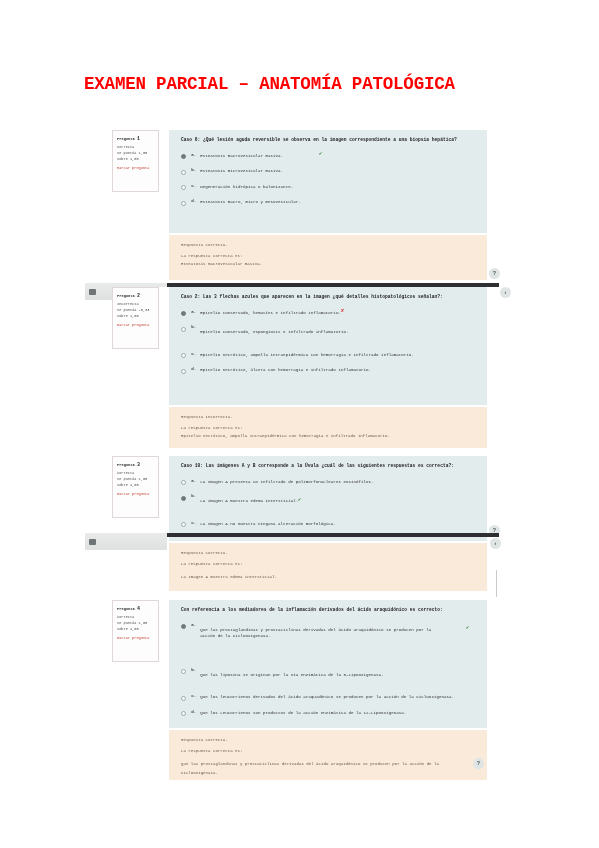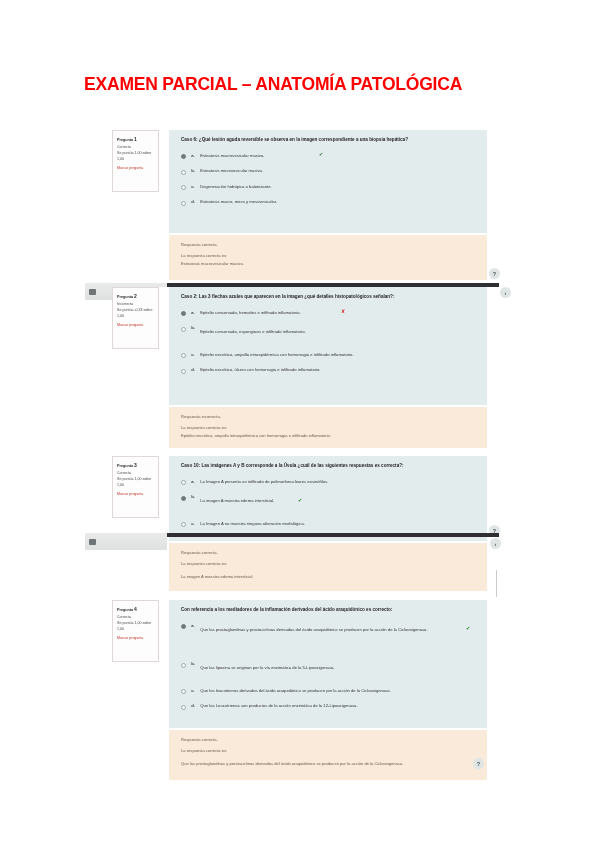--- a/index.html
+++ b/index.html
@@ -1,21 +1,21 @@
 <!DOCTYPE html>
 <html><head>
 <meta charset="utf-8">
 <style>
   html,body{margin:0;padding:0;}
   body{
     width:599px;height:848px;background:#ffffff;
     font-family:"Liberation Sans","DejaVu Sans",sans-serif;
     overflow:hidden;position:relative;
   }
-  .page{position:absolute;inset:0;background:#fff;}
+  .page{position:absolute;inset:0;background:#fff;font-family:Liberation Mono, monospace;}
 
   
   .title{
     position:absolute;left:84px;top:74px;width:460px;
     color:#FF0000;font-weight:bold;font-size:17.5px;
     letter-spacing:-0.2px;white-space:nowrap;
   }
 
   
   .shot{position:absolute;overflow:hidden;background:#ffffff;}

